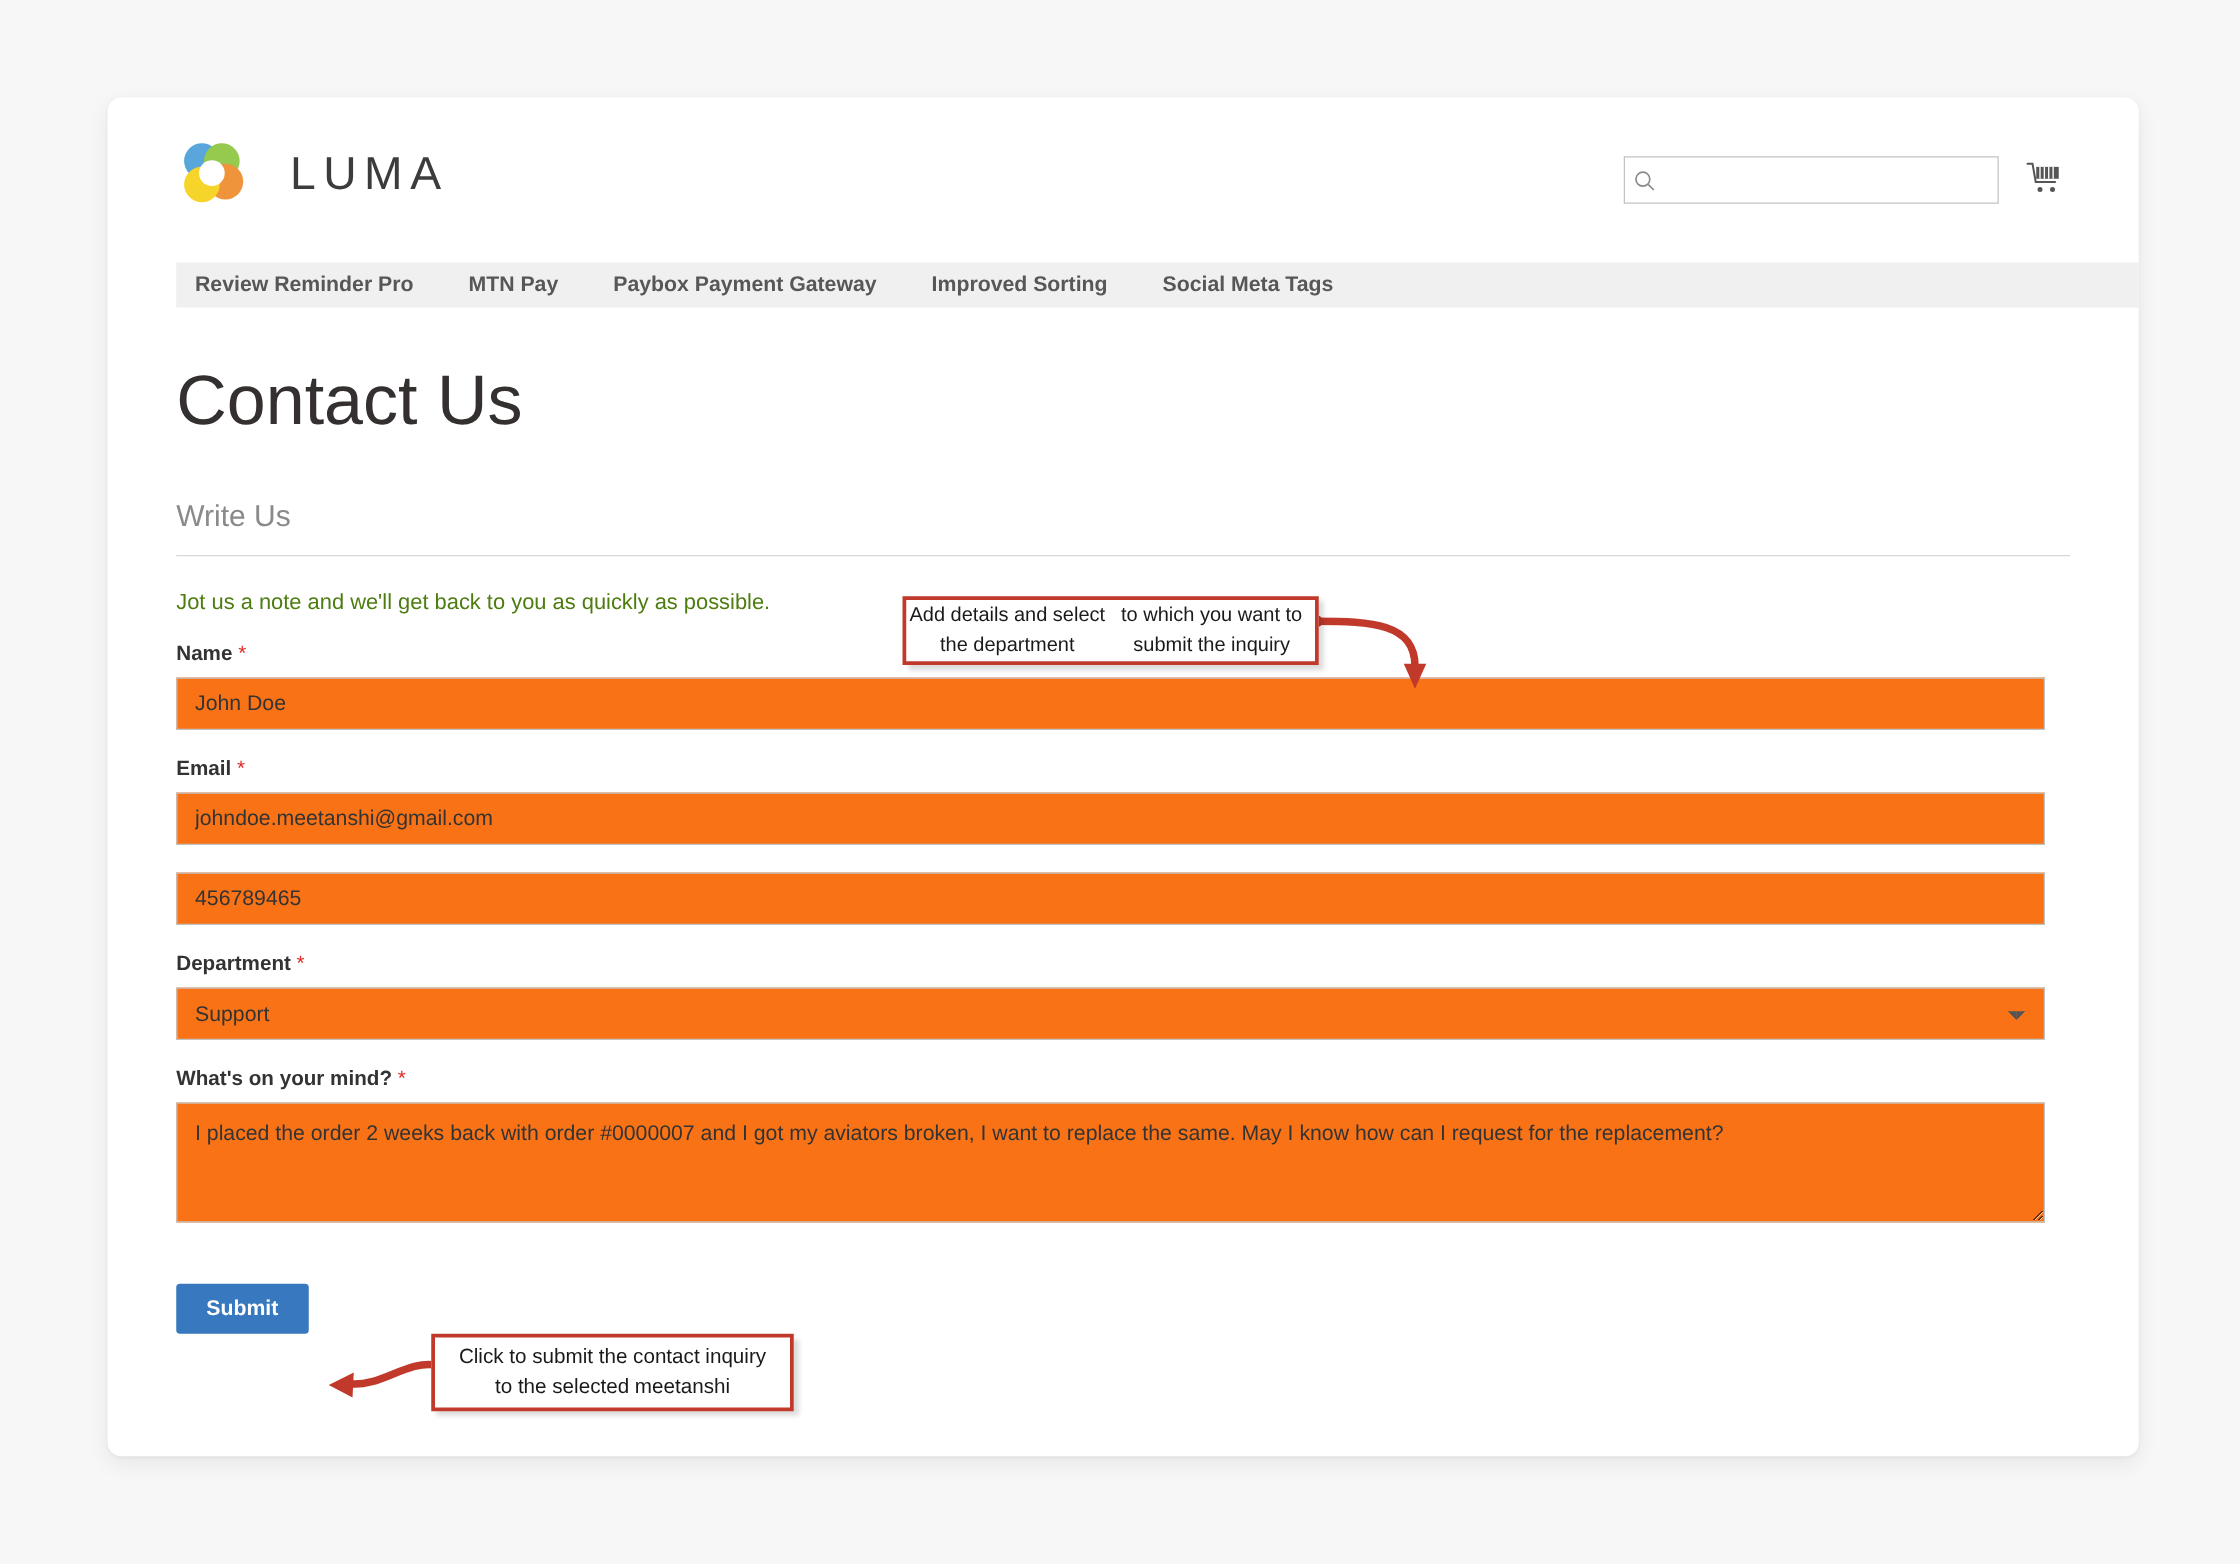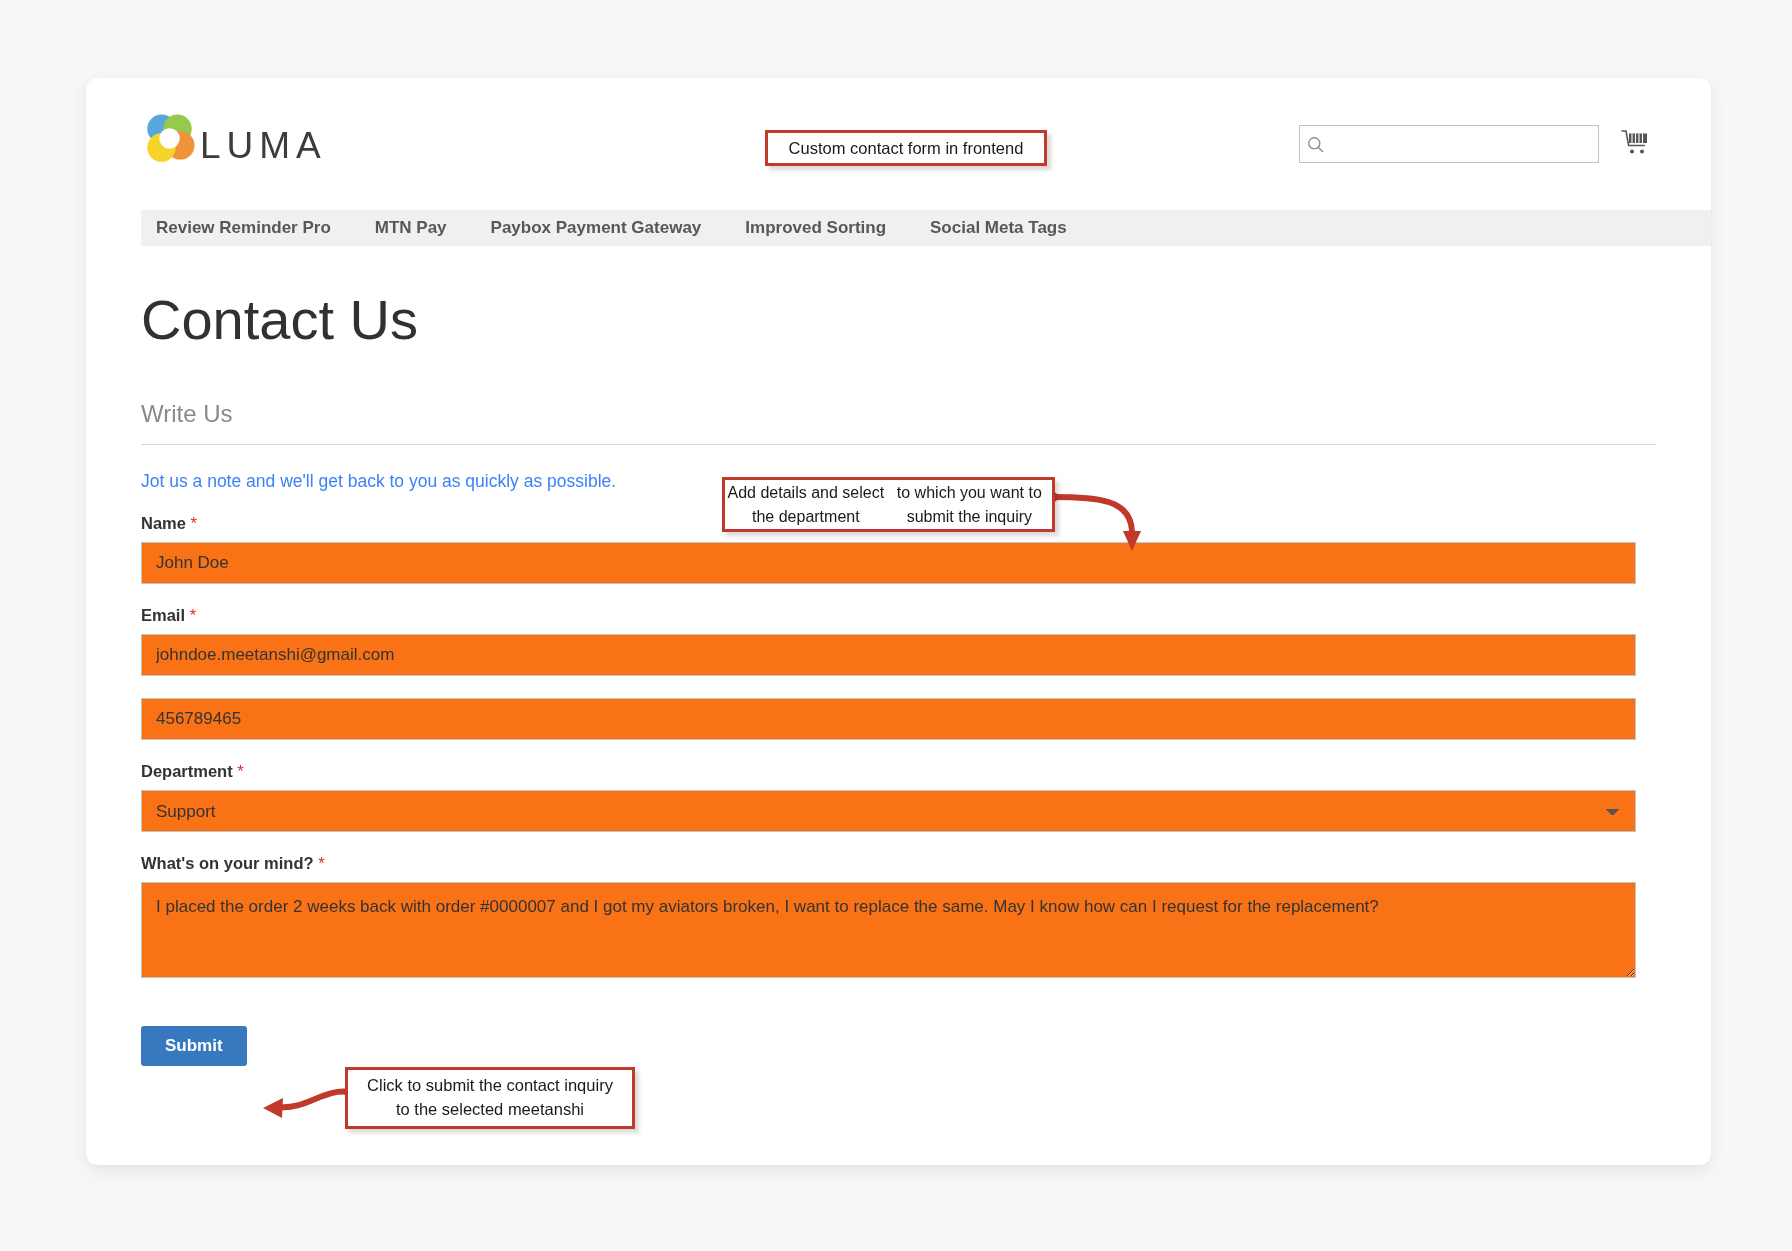--- a/index.html
+++ b/index.html
@@ -26,21 +26,21 @@
     overflow: hidden;
   }
   
   .header {
     position: absolute;
     left: 0; top: 0; width: 100%; height: 132px;
   }
   .logo-wrap {
     position: absolute;
     left: 55px; top: 32px;
-    display: flex; align-items: flex-end; gap: 2px;
+    display: flex; align-items: center; gap: 34px;
   }
   .logo-mark { width: 57px; height: 57px; display:block; }
   .logo-text {
     font-family: "Liberation Sans", sans-serif;
     font-size: 37px;
     letter-spacing: 6px;
     color: #3c3c3c;
     font-weight: 400;
   }
   .search-wrap {
@@ -109,21 +109,21 @@
     font-weight: 300;
     color: #8a8a8a;
     padding-bottom: 16px;
     border-bottom: 1px solid #d7d7d7;
     width: 1515px;
   }
   .note {
     margin-top: 26px;
     font-family: "Liberation Sans", sans-serif;
     font-size: 17.5px;
-    color: #3b82f6;
+    color: #4d7c0f;
     font-weight: 400;
   }
   .field { margin-top: 22px; }
   .field-label {
     font-family: "Liberation Sans", sans-serif;
     font-size: 16.5px;
     font-weight: bold;
     color: #333333;
     display: block;
     margin-bottom: 9px;
@@ -302,23 +302,20 @@
         <textarea class="ctl" style="">I placed the order 2 weeks back with order #0000007 and I got my aviators broken, I want to replace the same. May I know how can I request for the replacement?</textarea>
       </div>
 
       <div class="submit-row">
         <button class="submit-btn">Submit</button>
       </div>
 
     </div>
   </div>
 
-  <div class="anno" id="anno-header">
-    <span>Custom contact form in frontend</span>
-  </div>
 
   <div class="anno" id="anno-dept">
     <span>Add details and select the department</span>
     <span>to  which you want to submit the inquiry</span>
   </div>
 
   <svg class="arrow-svg" style="left:1048px; top:485px;" width="120" height="72">
     <path d="M4 12 C 50 12, 84 14, 84 48" stroke="#c0392b" stroke-width="6" fill="none" stroke-linecap="round"></path>
     <circle cx="5" cy="12" r="5" fill="#c0392b"></circle>
     <path d="M84 66 L 75 46 L 93 46 Z" fill="#c0392b"></path>

